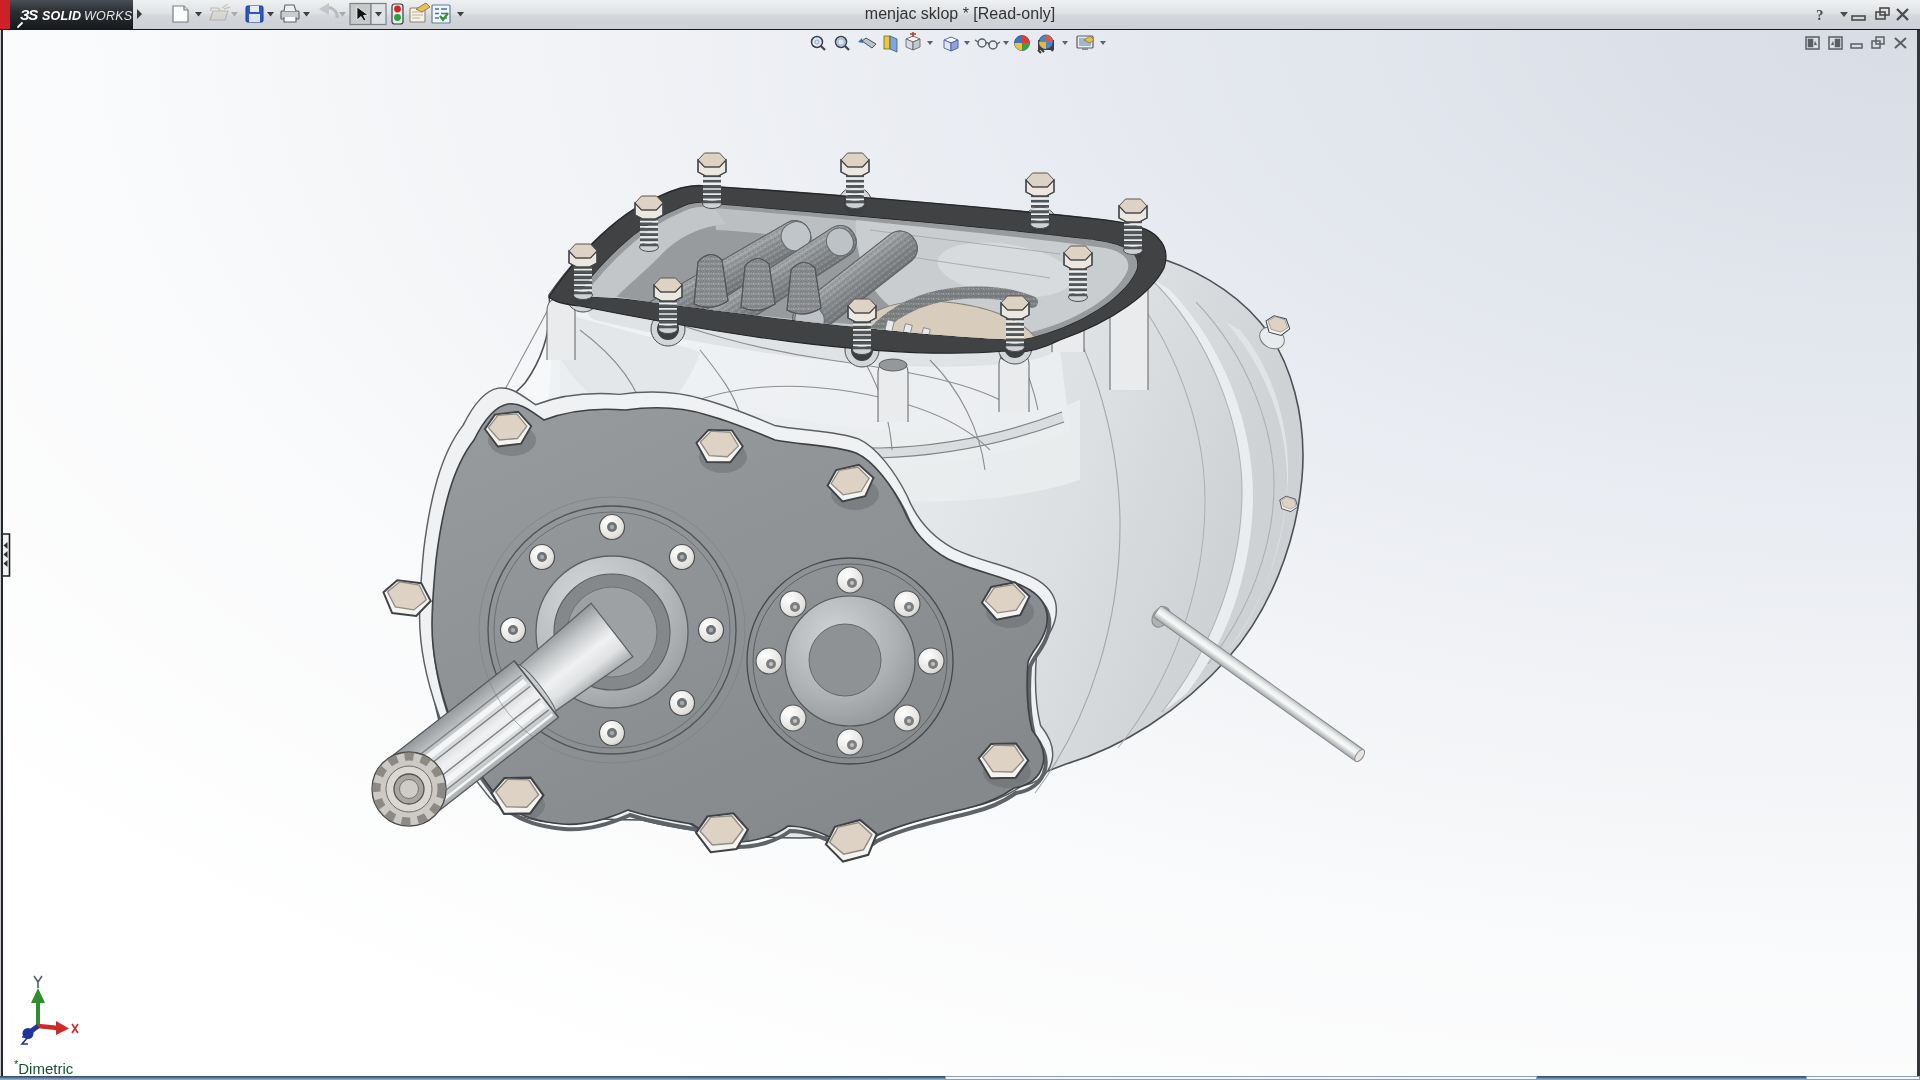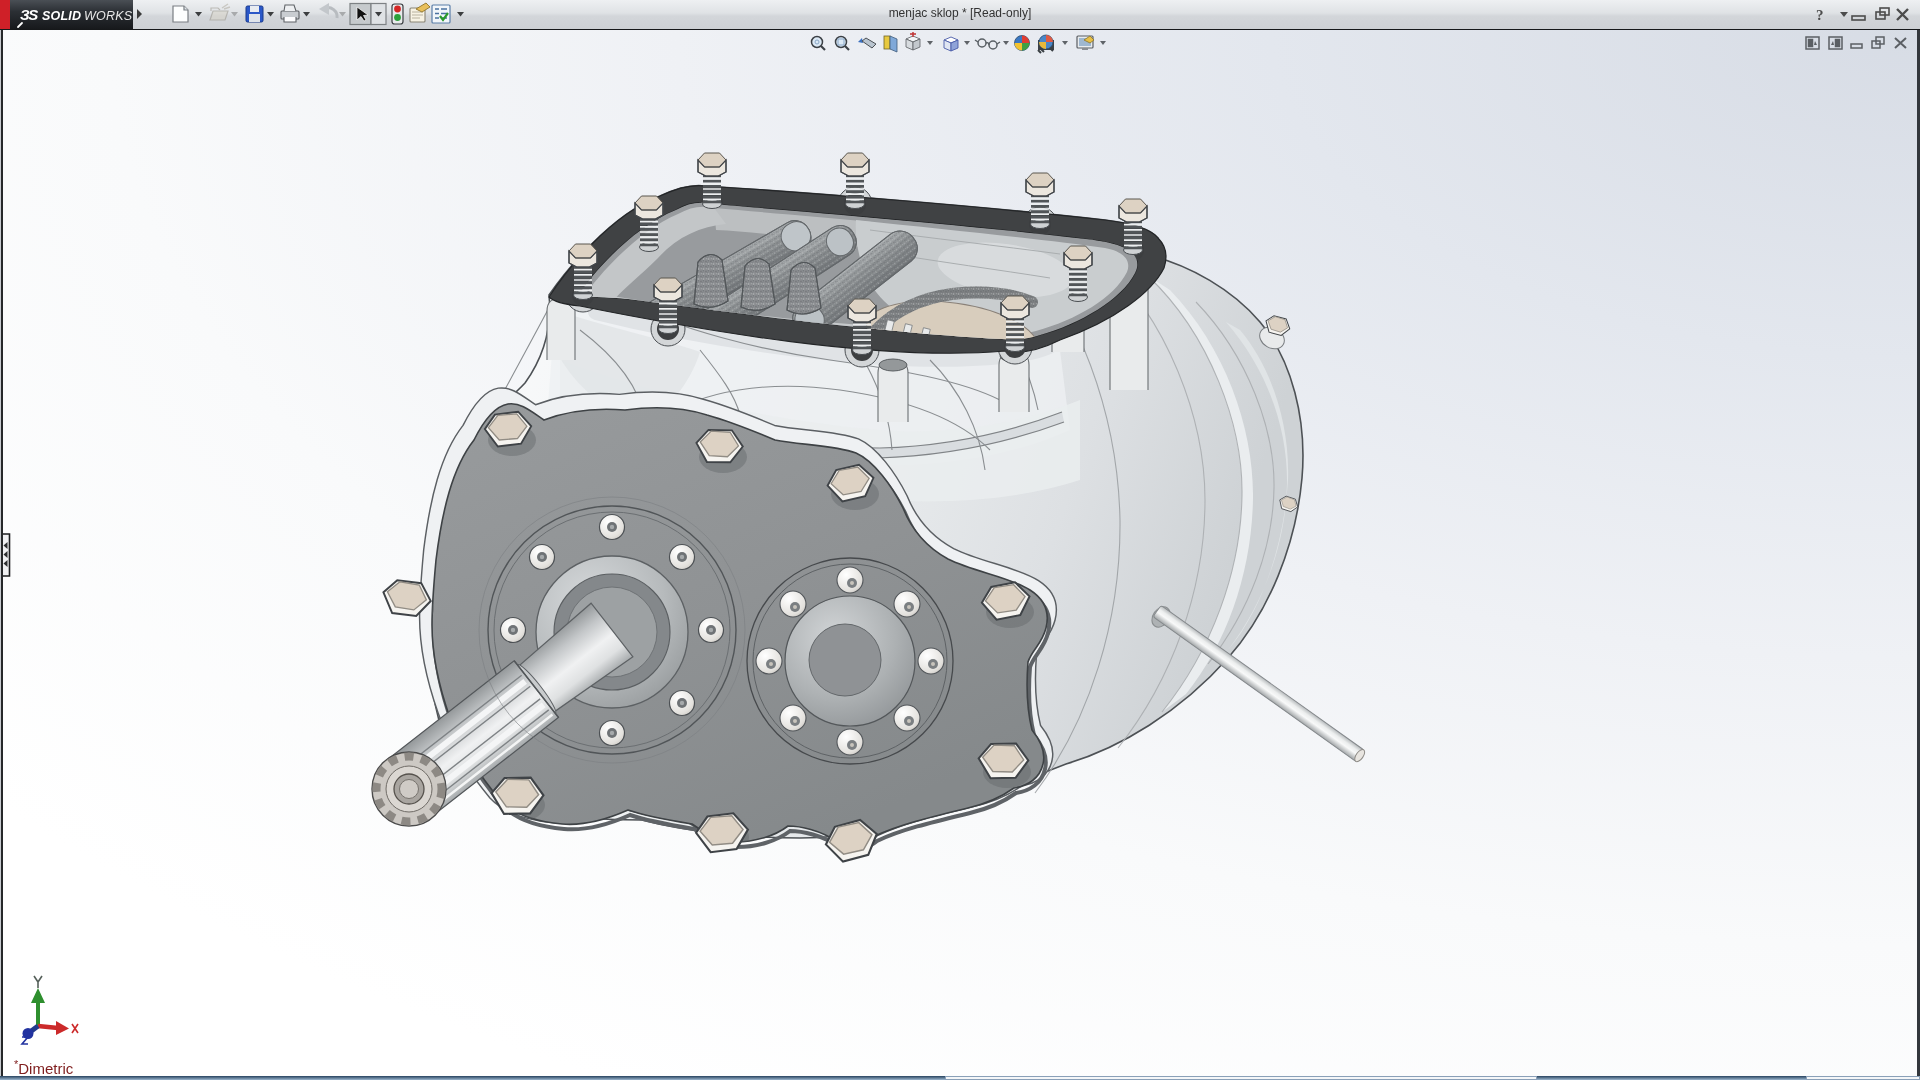--- a/index.html
+++ b/index.html
@@ -6,29 +6,29 @@
     font-family:"Liberation Sans",sans-serif;background:#c8cbd0;-webkit-font-smoothing:antialiased;}
   #win{position:absolute;left:0;top:0;width:1920px;height:1080px;padding-left:20px;}
   
   #titlebar{position:absolute;left:0;top:0;width:1920px;height:29px;
     background:linear-gradient(#eef0f2 0%,#dfe2e5 45%,#d3d6da 55%,#cdd0d4 100%);
     border-bottom:1px solid #16181a;}
   #redstrip{position:absolute;left:0;top:0;width:10px;height:29px;background:#cf2028;}
   #swlogo{position:absolute;left:10px;top:0;width:123px;height:29px;
     background:linear-gradient(#4a4f55 0%,#2b2f34 40%,#17191c 100%);}
   #title-text{position:absolute;left:0;top:0;width:1920px;height:29px;text-align:center;
-    font-size:12px;color:#333;line-height:27px;}
+    font-size:16px;color:#333;line-height:27px;}
   
   #viewport{position:absolute;left:3px;top:30px;width:1914px;height:1046px;
     background:radial-gradient(135% 125% at 100% 0%,#d7dce5 0%,#e3e7ee 25%,#eff1f5 48%,#f9fafb 70%,#ffffff 95%);}
   #lborder{position:absolute;left:1px;top:30px;width:2px;height:1046px;background:#26282a;}
   #rborder{position:absolute;left:1917px;top:30px;width:3px;height:1046px;background:#33373c;}
   #bstrip{position:absolute;left:0px;top:1076px;width:1920px;height:4px;
     background:linear-gradient(#27425e,#9db7cf);}
-  #dimetric{position:absolute;left:14px;top:1058px;font-size:15px;color:#7f1d1d;}
+  #dimetric{position:absolute;left:14px;top:1058px;font-size:15px;color:#14532d;}
   #dimetric sup{font-size:11px;}
   .abs{position:absolute;}
 </style>
 </head>
 <body>
 <div id="win">
   <div id="viewport"></div>
   <svg class="abs" style="left:0;top:0" width="1920" height="1080" viewBox="0 0 1920 1080">
     <defs>
       <linearGradient id="domeg" x1="0" y1="0" x2="1" y2="0.25">

